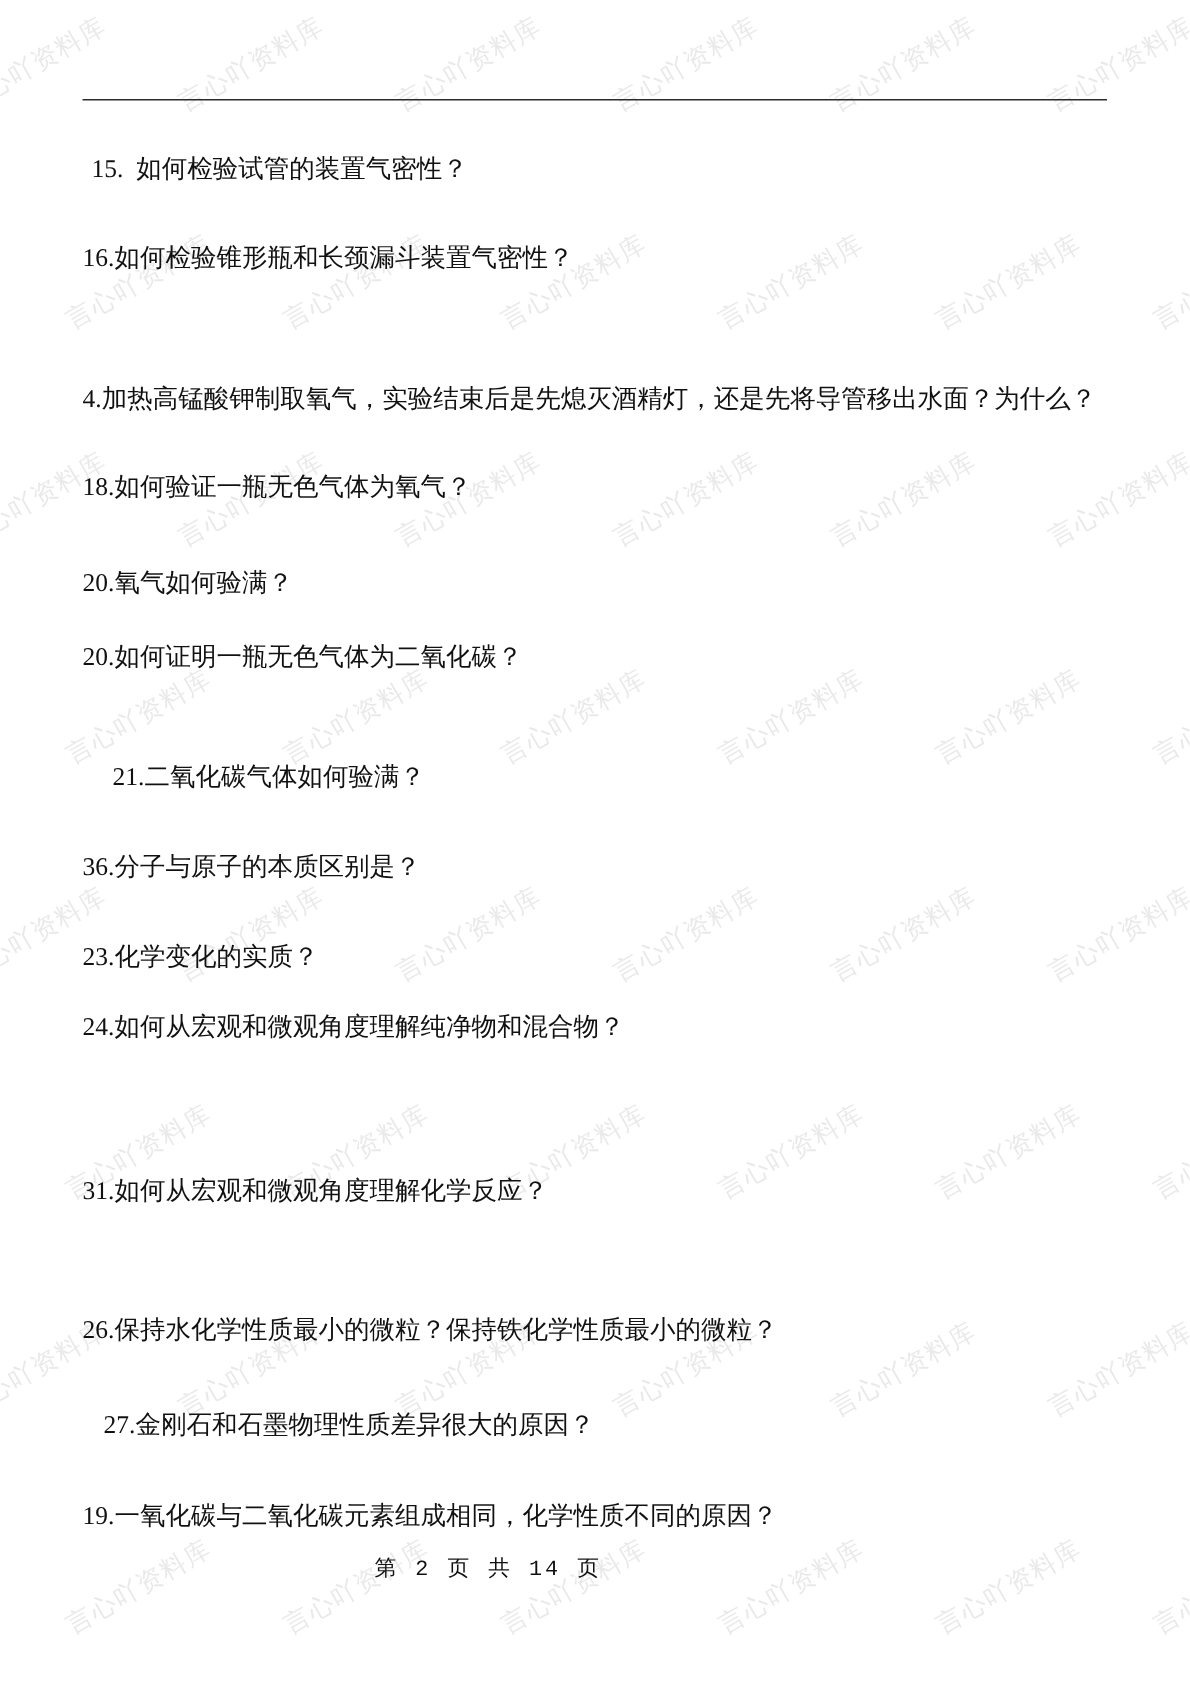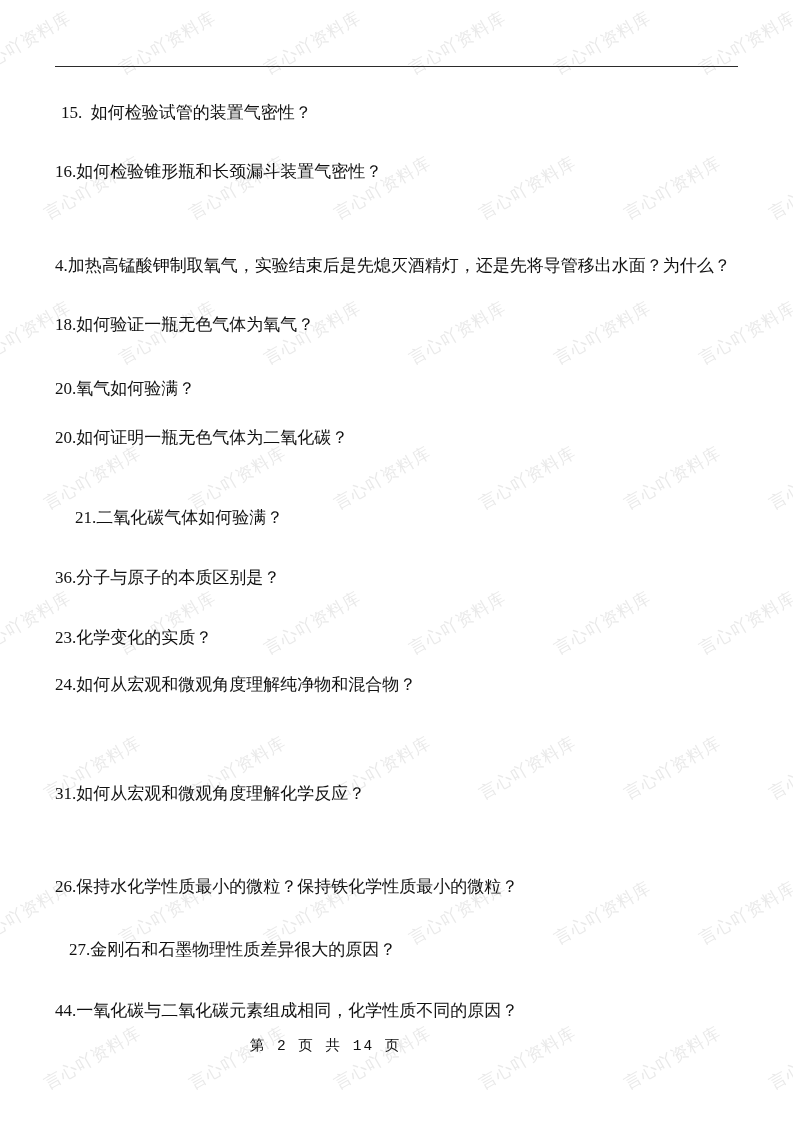--- a/index.html
+++ b/index.html
@@ -152,19 +152,19 @@
         <div class="q" style="position: absolute; left: 0px; top: 222px;">18.如何验证一瓶无色气体为氧气？</div>
         <div class="q" style="position: absolute; left: 0px; top: 286px;">20.氧气如何验满？</div>
         <div class="q" style="position: absolute; left: 0px; top: 335px;">20.如何证明一瓶无色气体为二氧化碳？</div>
         <div class="q" style="position: absolute; left: 0px; top: 415px; margin-left: 20px;">21.二氧化碳气体如何验满？</div>
         <div class="q" style="position: absolute; left: 0px; top: 475px;">36.分子与原子的本质区别是？</div>
         <div class="q" style="position: absolute; left: 0px; top: 535px;">23.化学变化的实质？</div>
         <div class="q" style="position: absolute; left: 0px; top: 582px;">24.如何从宏观和微观角度理解纯净物和混合物？</div>
         <div class="q" style="position: absolute; left: 0px; top: 691px;">31.如何从宏观和微观角度理解化学反应？</div>
         <div class="q" style="position: absolute; left: 0px; top: 784px; text-align: center;">26.保持水化学性质最小的微粒？保持铁化学性质最小的微粒？</div>
         <div class="q" style="position: absolute; left: 14px; top: 847px; text-align: center;">27.金刚石和石墨物理性质差异很大的原因？</div>
-        <div class="q" style="position: absolute; left: 0px; top: 908px;">44.一氧化碳与二氧化碳元素组成相同，化学性质不同的原因？</div>
+        <div class="q" style="position: absolute; left: 0px; top: 908px;">19.一氧化碳与二氧化碳元素组成相同，化学性质不同的原因？</div>
       </div>
 
     <div class="footer">第 2 页 共 14 页</div>
   </div>
 
 </div>
 
 </body></html>

